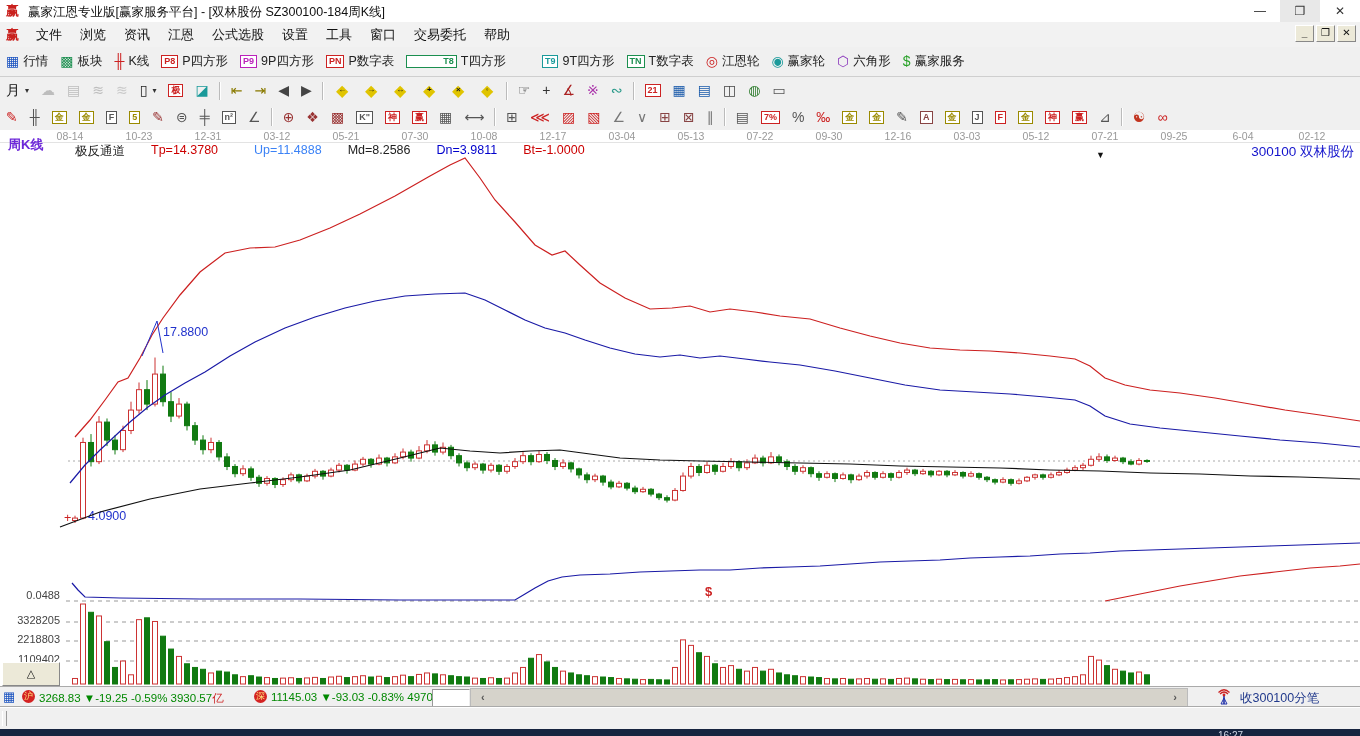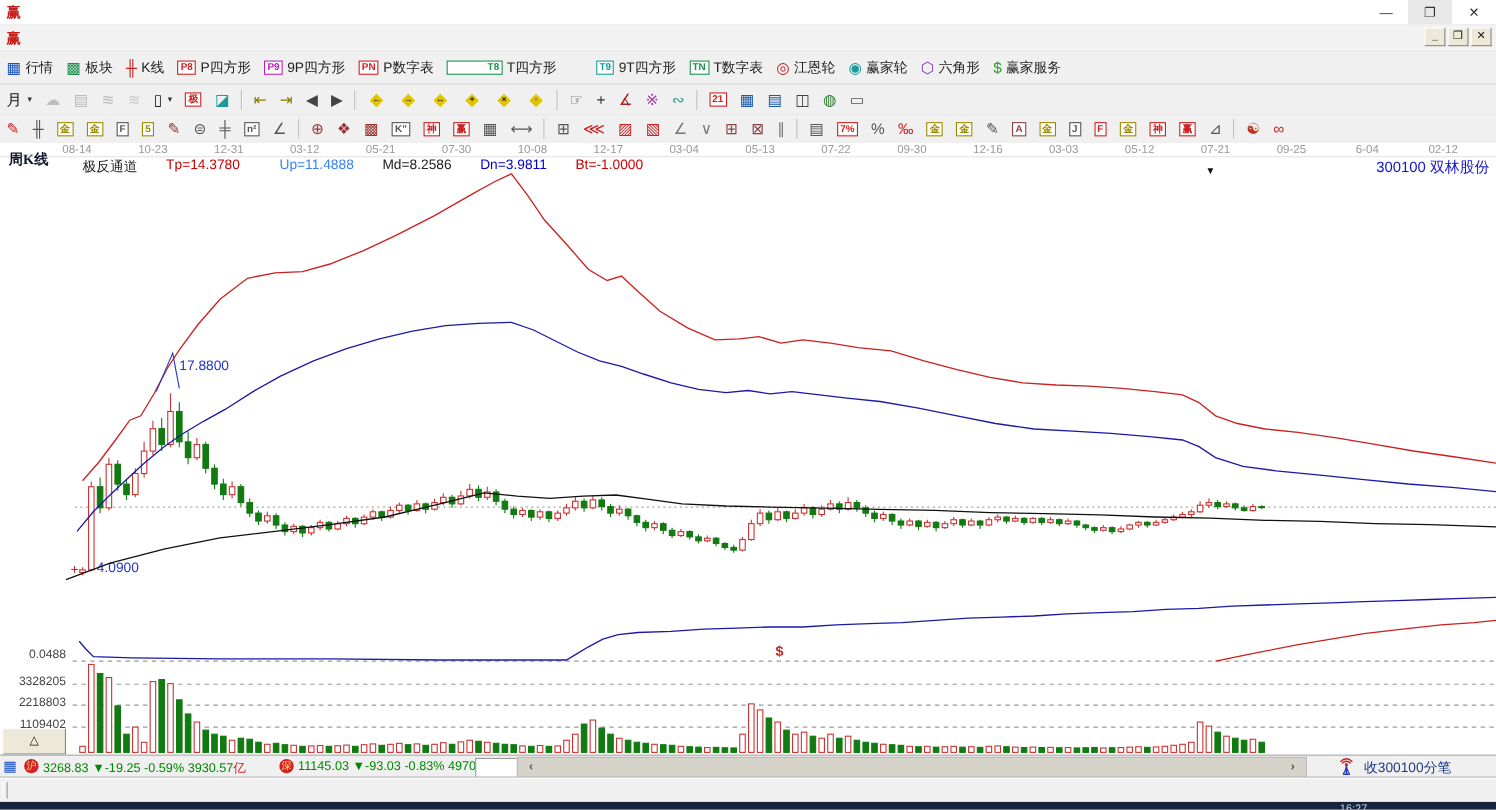--- a/index.html
+++ b/index.html
@@ -29,21 +29,21 @@
   .boxic{display:inline-block;border:1px solid currentColor;font-size:9px;line-height:11px;padding:0 2px;font-weight:bold;background:#fff;}
   .gic{font-size:14px;line-height:15px;}
   .sep{width:1px;height:18px;background:#bbb;border-right:1px solid #fff;margin:0 4px;}
   .dd{font-size:8px;color:#333;margin-left:1px;}
   .dia{position:relative;display:inline-block;color:#e0c400;font-size:16px;line-height:16px;width:17px;text-align:center;}
   .dia i{position:absolute;left:50%;top:50%;transform:translate(-50%,-54%);font-style:normal;color:#1a1a1a;font-size:8px;font-weight:bold;}
   
   #chart-region{left:0;top:130px;width:1360px;height:556px;background:#fff;}
   #dates-row{left:0;top:130px;width:1360px;height:12px;border-bottom:1px solid #e3e3e3;}
   .datelab{position:absolute;top:0;font-size:10.5px;color:#999;transform:translateX(-50%);white-space:nowrap;}
-  #period-label{left:8px;top:136px;font-size:13px;color:#0f172a;font-weight:bold;font-family:Liberation Serif, serif;}
+  #period-label{left:8px;top:136px;font-size:13px;color:#6d28d9;font-weight:bold;}
   #ind-row{left:75px;top:143px;height:14px;display:flex;gap:26px;}
   .indval{font-size:12.5px;white-space:nowrap;}
   #stock-id{right:6px;top:143px;font-size:13.5px;color:#1414cc;}
   .vol-lab{position:absolute;left:0;width:60px;text-align:right;font-size:11px;color:#444;}
   #expand-btn{left:2px;top:662px;width:56px;height:22px;background:#ece9d8;border:1px solid #888;border-top-color:#fff;border-left-color:#fff;
               text-align:center;font-size:11px;line-height:20px;color:#111;}
   .anno{position:absolute;white-space:nowrap;}
   
   #market-bar{left:0;top:686px;width:1360px;height:21px;background:#f0f0f0;border-top:1px solid #aaa;}
   .badge{position:absolute;width:13px;height:13px;border-radius:50%;background:#d42222;color:#ffe27a;font-size:9px;line-height:13px;text-align:center;top:3px;}
@@ -60,27 +60,29 @@
   #status-grip{left:2px;top:3px;width:3px;height:15px;border-left:1px solid #fff;border-right:1px solid #999;}
   #status-text{left:10px;top:4px;font-size:12px;color:#1a1a1a;white-space:nowrap;}
   #taskbar{left:0;top:729px;width:1360px;height:7px;background:#16243f;overflow:hidden;}
   #task-clock{position:absolute;left:1218px;top:1px;color:#cfd6e4;font-size:10px;}
 </style>
 </head>
 <body>
 
 <div class="abs" id="titlebar">
   <span class="abs" id="title-logo">赢</span>
+  <span class="abs" id="title-text">赢家江恩专业版[赢家服务平台] - [双林股份  SZ300100-184周K线]</span>
   <span class="abs capbtn" style="right:80px;" id="btn-min">—</span>
   <span class="abs capbtn" style="right:40px;" id="btn-max">❐</span>
   <span class="abs capbtn" style="right:0;" id="btn-close">✕</span>
 </div>
 
 <div class="abs" id="menubar">
   <span id="menu-logo">赢</span>
+  <span id="menu-items"><span class="menu-item">文件</span><span class="menu-item">浏览</span><span class="menu-item">资讯</span><span class="menu-item">江恩</span><span class="menu-item">公式选股</span><span class="menu-item">设置</span><span class="menu-item">工具</span><span class="menu-item">窗口</span><span class="menu-item">交易委托</span><span class="menu-item">帮助</span></span>
 </div>
 <div class="mdi-btns" id="mdi-btns">
     <span class="mdibtn">_</span>
     <span class="mdibtn">❐</span>
     <span class="mdibtn">✕</span>
   </div>
 
 <div class="abs toolbar" id="tb1">
     <span class="tbtn">
       <span class="gic" style="color: rgb(27, 83, 192);">▦</span>

